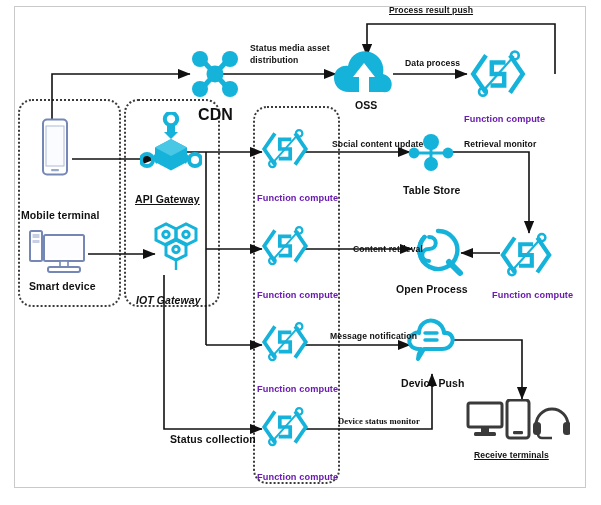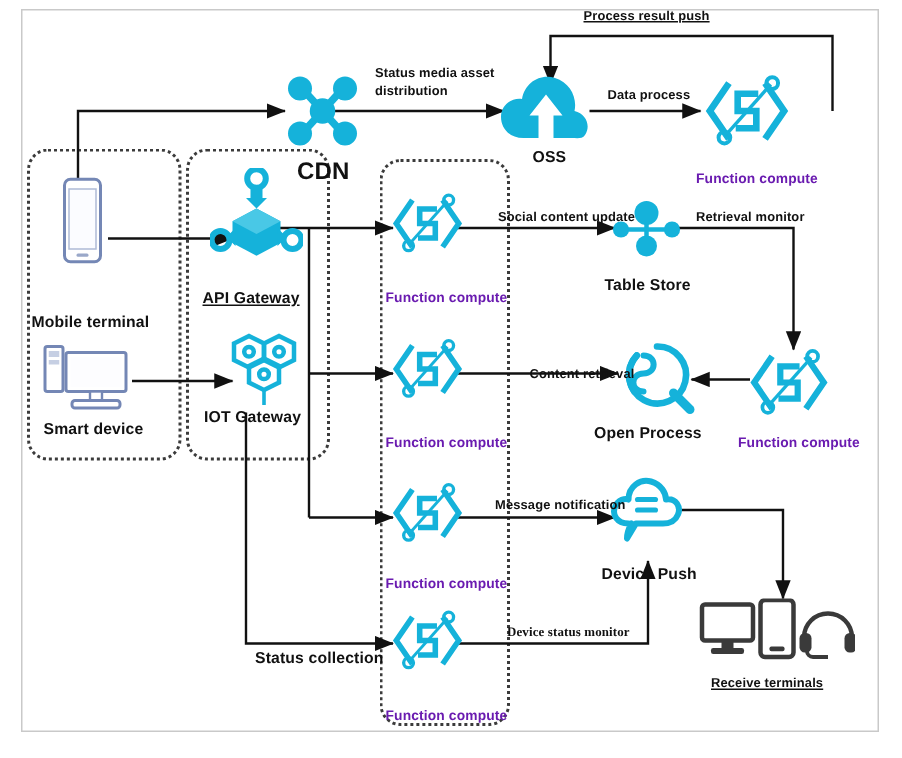--- a/index.html
+++ b/index.html
@@ -138,21 +138,21 @@
         <path d="M13,7 L23,2 L33,7 L33,18 L23,23 L13,18 Z"></path>
         <path d="M33,7 L43,2 L53,7 L53,18 L43,23 L33,18 Z"></path>
         <path d="M23,22 L33,17 L43,22 L43,33 L33,38 L23,33 Z"></path>
         <circle cx="23" cy="12.5" r="3.2"></circle>
         <circle cx="43" cy="12.5" r="3.2"></circle>
         <circle cx="33" cy="27.5" r="3.2"></circle>
         <path d="M33,38 L33,48" stroke-width="2.4"></path>
       </g>
     </svg>
   </div>
-  <div class="lbl" style="left:136px;top:272px;">IOT Gateway</div>
+  <div class="lbl" style="left:136px;top:294px;font-style:italic;">IOT Gateway</div>
 
   <div class="node" style="left:187px;top:47px;">
     <svg width="56" height="54" viewBox="0 0 56 54">
       <g stroke="#15b2da" stroke-width="5" fill="none">
         <path d="M18,16 L38,38"></path>
           <path d="M38,16 L18,38"></path>
       </g>
       <circle cx="28" cy="27" r="8.5" fill="#15b2da"></circle>
       <circle cx="13" cy="12" r="8" fill="#15b2da"></circle>
       <circle cx="43" cy="12" r="8" fill="#15b2da"></circle>

